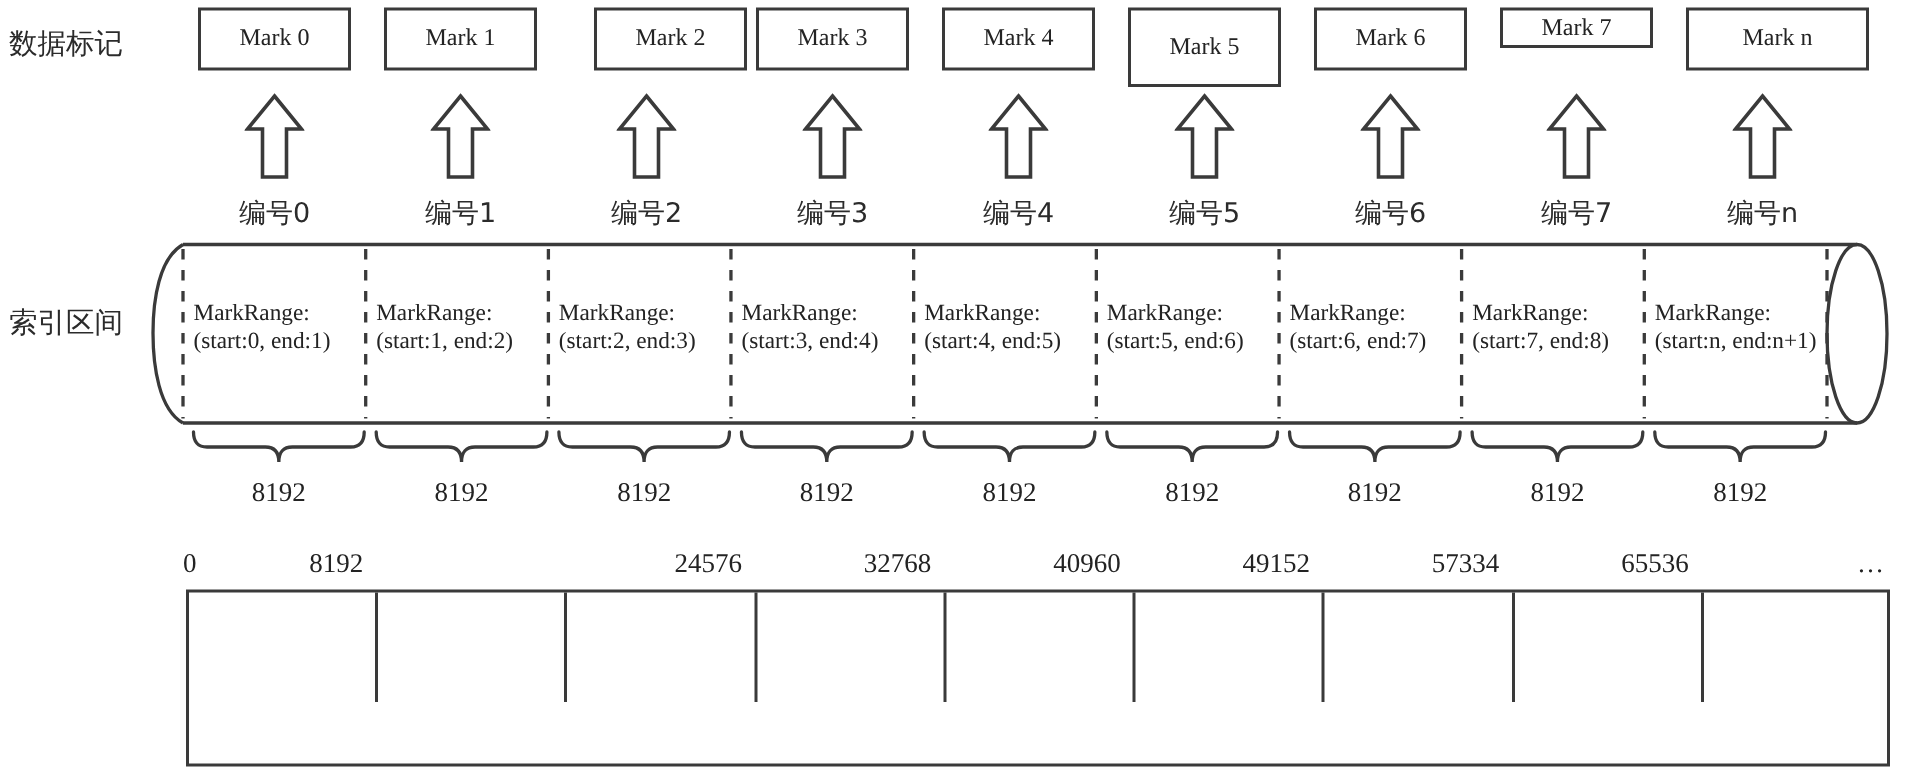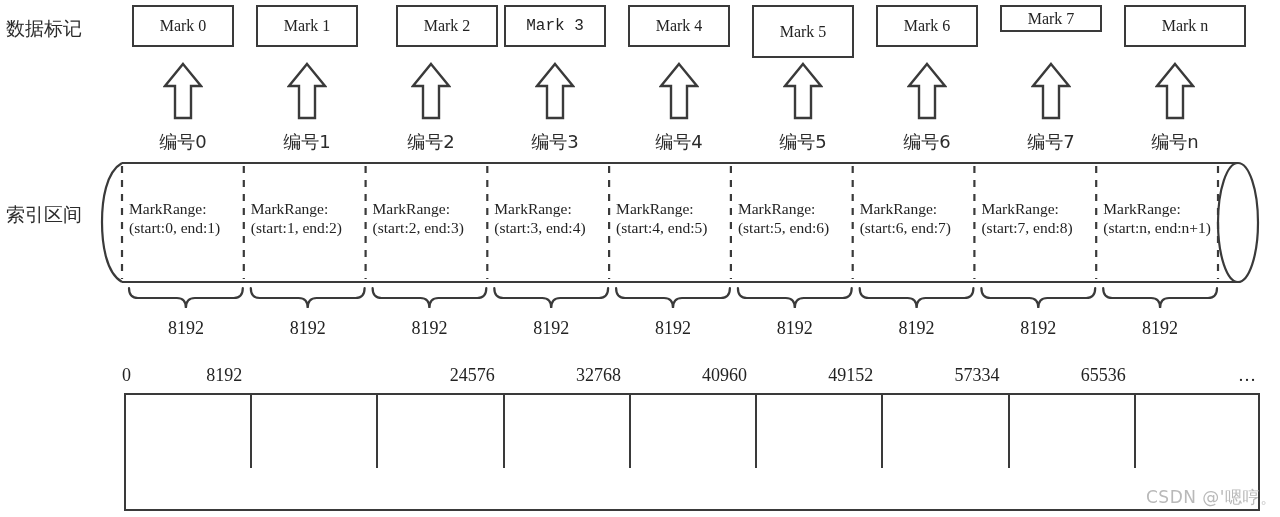--- a/index.html
+++ b/index.html
@@ -121,21 +121,21 @@
   <div id="mark-boxes">
       <div class="mark-box" style="left: 132px; top: 5px; width: 102px; height: 42px;">
         <span>Mark 0</span>
       </div>
       <div class="mark-box" style="left: 256px; top: 5px; width: 102px; height: 42px;">
         <span>Mark 1</span>
       </div>
       <div class="mark-box" style="left: 380px; top: 5px; width: 102px; height: 42px; margin-left: 16px;">
         <span>Mark 2</span>
       </div>
-      <div class="mark-box" style="left: 504px; top: 5px; width: 102px; height: 42px; font-family: Liberation Mono, monospace;">
+      <div class="mark-box" style="left: 504px; top: 5px; width: 102px; height: 42px;">
         <span>Mark 3</span>
       </div>
       <div class="mark-box" style="left: 628px; top: 5px; width: 102px; height: 42px;">
         <span>Mark 4</span>
       </div>
       <div class="mark-box" style="left: 752px; top: 5px; width: 102px; height: 53px;">
         <span>Mark 5</span>
       </div>
       <div class="mark-box" style="left: 876px; top: 5px; width: 102px; height: 42px;">
         <span>Mark 6</span>
@@ -283,15 +283,14 @@
         <div class="bottom-tick" style="left: 250.444px; top: 0px; height: 73px;"></div>
         <div class="bottom-tick" style="left: 376.667px; top: 0px; height: 73px;"></div>
         <div class="bottom-tick" style="left: 502.889px; top: 0px; height: 73px;"></div>
         <div class="bottom-tick" style="left: 629.111px; top: 0px; height: 73px;"></div>
         <div class="bottom-tick" style="left: 755.333px; top: 0px; height: 73px;"></div>
         <div class="bottom-tick" style="left: 881.556px; top: 0px; height: 73px;"></div>
         <div class="bottom-tick" style="left: 1007.78px; top: 0px; height: 73px;"></div>
       </div>
   </div>
 
-  <div id="watermark" style="left:1146px; top:486px;">CSDN @'嗯哼。</div>
 
 </div>
 
 </body></html>

